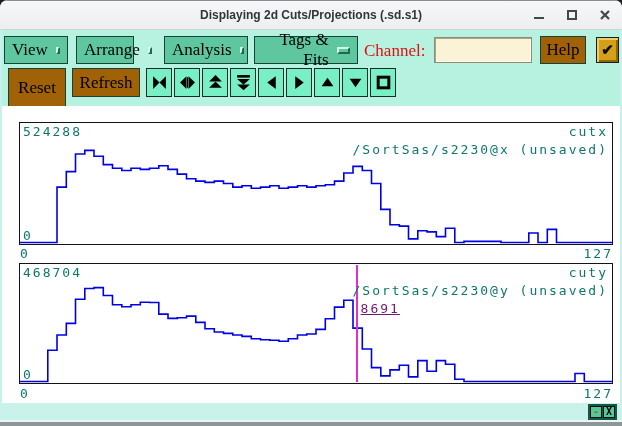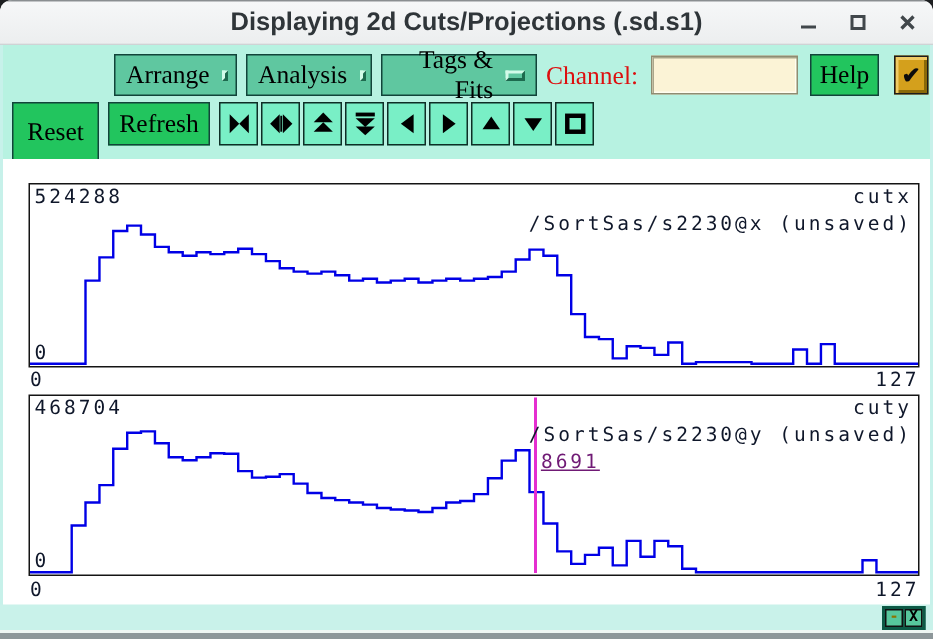--- a/index.html
+++ b/index.html
@@ -4,35 +4,35 @@
 <style>
   html,body{margin:0;padding:0;background:#1d1f21;}
   .window{position:relative;width:622px;height:426px;overflow:hidden;
           border-radius:8px 8px 0 0;background:#ffffff;
           font-family:"Liberation Sans",sans-serif;}
   
   .titlebar{position:absolute;top:0;left:0;right:0;height:30px;
             background:linear-gradient(#f6f7f8,#eceeef);
             border-top:1px solid #8a8e91;border-bottom:1px solid #cfd3d5;
             display:flex;align-items:center;justify-content:center;box-sizing:border-box;}
-  .titlebar-title{font-size:17px;font-weight:bold;color:#2f3539;}
+  .titlebar-title{font-size:12px;font-weight:bold;color:#2f3539;}
   .titlebar-controls{position:absolute;right:10px;top:0;height:100%;
             display:flex;align-items:center;gap:19px;}
   .tb-btn{width:14px;height:14px;display:grid;place-items:center;cursor:default;}
   .tb-btn svg{display:block;}
   
   .toolbar{position:absolute;top:30px;left:0;right:0;height:76px;background:#b7f2e1;}
   .menu-btn{position:absolute;top:6px;height:28px;box-sizing:border-box;
             background:#5fc7a0;border:1px solid #12443a;
             display:flex;align-items:center;justify-content:space-between;
             padding:0 7px;font-family:"Liberation Serif",serif;font-size:17px;color:#000;}
   .menu-dash{width:15px;height:7px;background:#5fc7a0;margin-left:8px;
             border-top:2px solid #d2fbe9;border-left:2px solid #d2fbe9;
             border-bottom:2px solid #1d6a4e;border-right:2px solid #1d6a4e;box-sizing:border-box;}
-  .lite-btn{position:absolute;box-sizing:border-box;background:#22c55e;border:1px solid #12443a;
+  .lite-btn{position:absolute;box-sizing:border-box;background:#a16207;border:1px solid #12443a;
             display:flex;align-items:center;justify-content:center;
             font-family:"Liberation Serif",serif;font-size:17px;color:#000;}
   .channel-label{position:absolute;left:364px;top:11px;color:#dd0f0f;
             font-family:"Liberation Serif",serif;font-size:17px;}
   .channel-input{position:absolute;left:434px;top:7px;width:98px;height:26px;box-sizing:border-box;
             background:#fbf3d6;border:1px solid #8e8c72;
             box-shadow:inset 1px 1px 0 #a9a78c, inset -1px -1px 0 #fffdf0;
             font-family:"Liberation Serif",serif;font-size:15px;padding:0 4px;outline:none;}
   .checkbox{position:absolute;left:596px;top:7px;width:23px;height:26px;box-sizing:border-box;
             background:#d4a01c;border:1px solid #1c1c1c;
@@ -43,21 +43,21 @@
             border:1px solid #0e2e26;display:grid;place-items:center;}
   .nav-btn svg{display:block;}
   
   .chart-bg{position:absolute;top:106px;left:0;right:0;height:297px;background:#ffffff;}
   .edge{position:absolute;top:30px;bottom:0;width:2px;background:#c7f1ea;}
   .edge.left{left:0;} .edge.right{right:0;}
   .panel{position:absolute;left:19px;width:594px;background:#ffffff;
          border:1px solid #141414;box-sizing:border-box;}
   .panel svg.plot{position:absolute;left:0;top:0;}
   .mono{font-family:"DejaVu Sans Mono","Liberation Mono",monospace;
-        font-size:13px;letter-spacing:2px;color:#0f172a;white-space:pre;}
+        font-size:13px;letter-spacing:2px;color:#0f766e;white-space:pre;}
   .lbl-max{position:absolute;left:3px;top:1px;}
   .lbl-title{position:absolute;right:4px;top:1px;}
   .lbl-source{position:absolute;right:4px;top:19px;}
   .lbl-zero{position:absolute;left:3px;bottom:1px;}
   .axis-row{position:absolute;left:19px;width:594px;height:15px;}
   .axis-min{position:absolute;left:1px;top:0;}
   .axis-max{position:absolute;right:0;top:0;}
   .cursor-line{position:absolute;top:1px;bottom:1px;width:2px;background:#e52ed0;}
   .cursor-count{position:absolute;top:37px;color:#701a75;text-decoration:underline;}
   .cursor-channel{position:absolute;top:16px;color:#0f766e;}
@@ -99,21 +99,25 @@
         <span>
             <svg width="12" height="12" viewBox="0 0 12 12">
               <path d="M2,2 L10,10 M10,2 L2,10" stroke="#41474b" stroke-width="2.2"></path>
             </svg>
           </span>
       </div>
     </div>
   </div>
 
   <div class="toolbar">
-    <div class="menu-btn" style="left:76px;width:82px;">
+    <div class="menu-btn" style="left:4px;width:64px;">
+      <span>View</span>
+      <span class="menu-dash"></span>
+    </div>
+    <div class="menu-btn" style="left:76px;width:58px;">
       <span>Arrange</span>
       <span class="menu-dash"></span>
     </div>
     <div class="menu-btn" style="left:164px;width:84px;">
       <span>Analysis</span>
       <span class="menu-dash"></span>
     </div>
     <div class="menu-btn" style="left:254px;width:104px;text-align:right;">
       <span>Tags &amp; Fits</span>
       <span class="menu-dash"></span>

